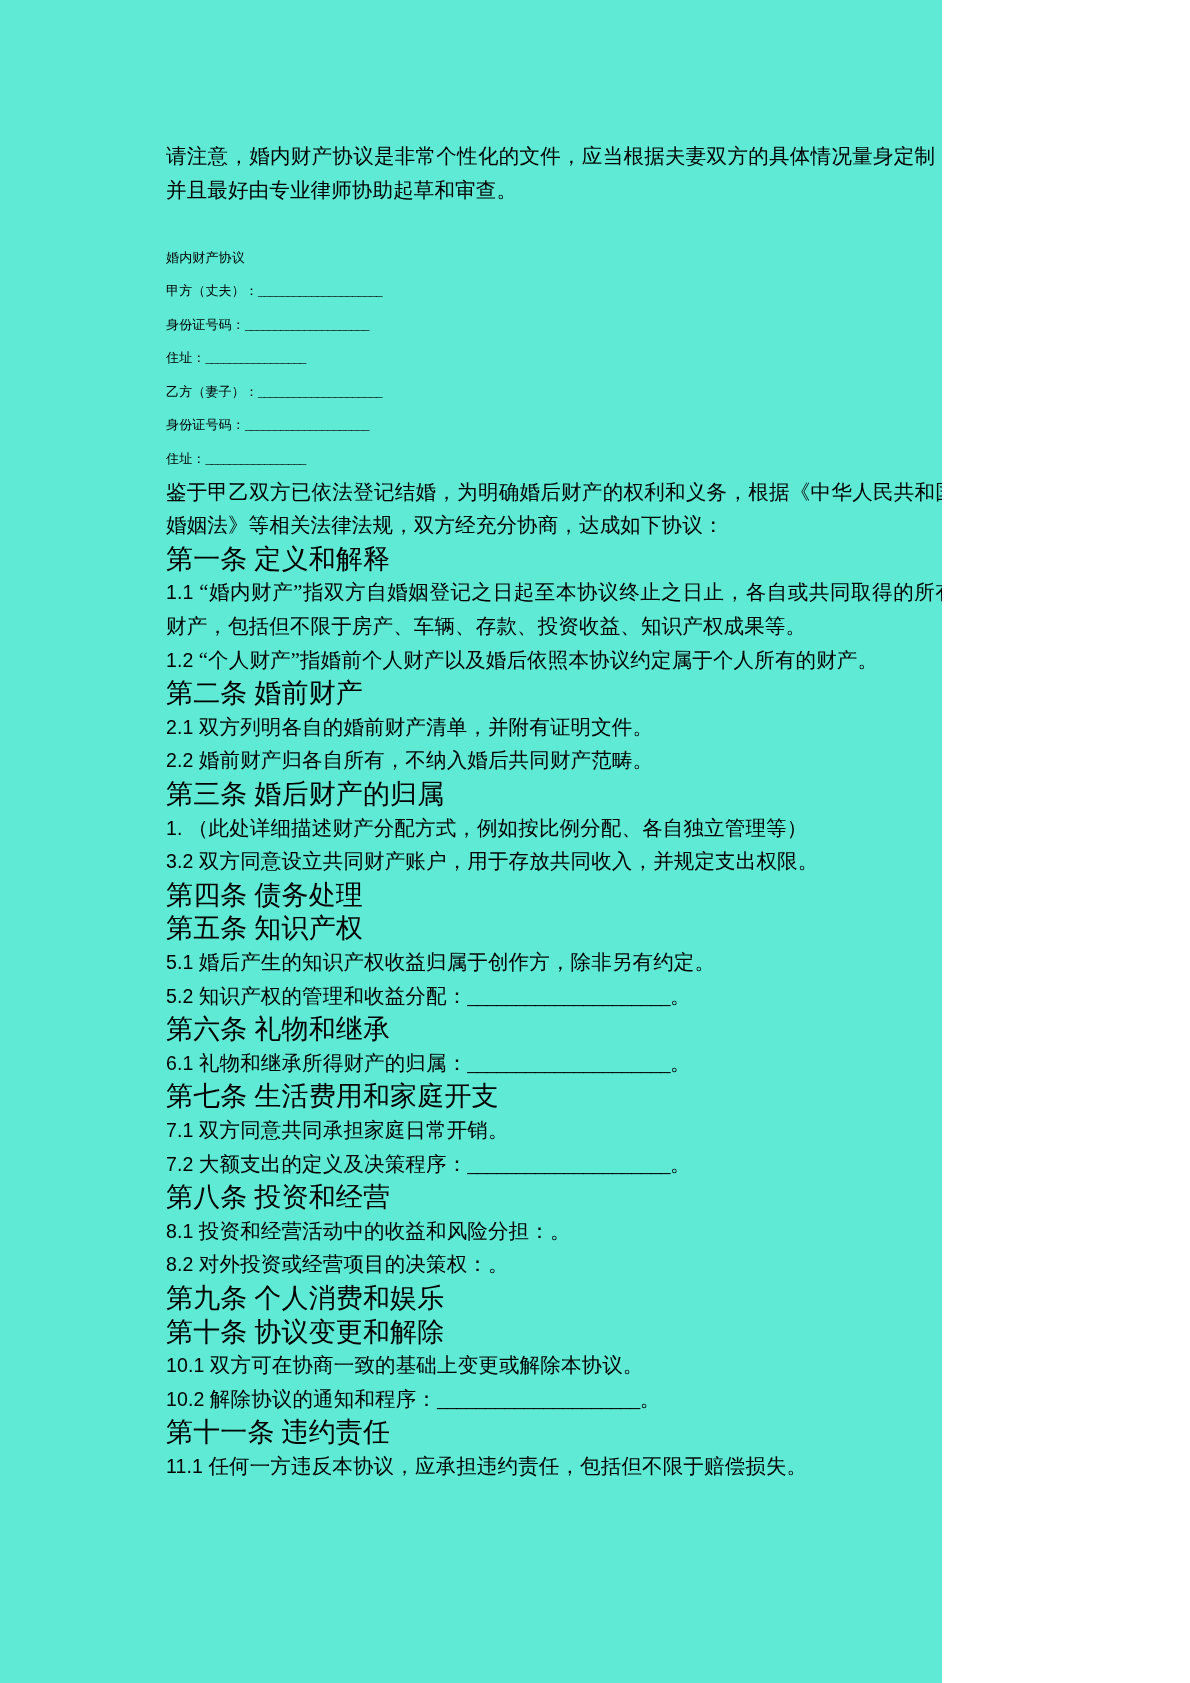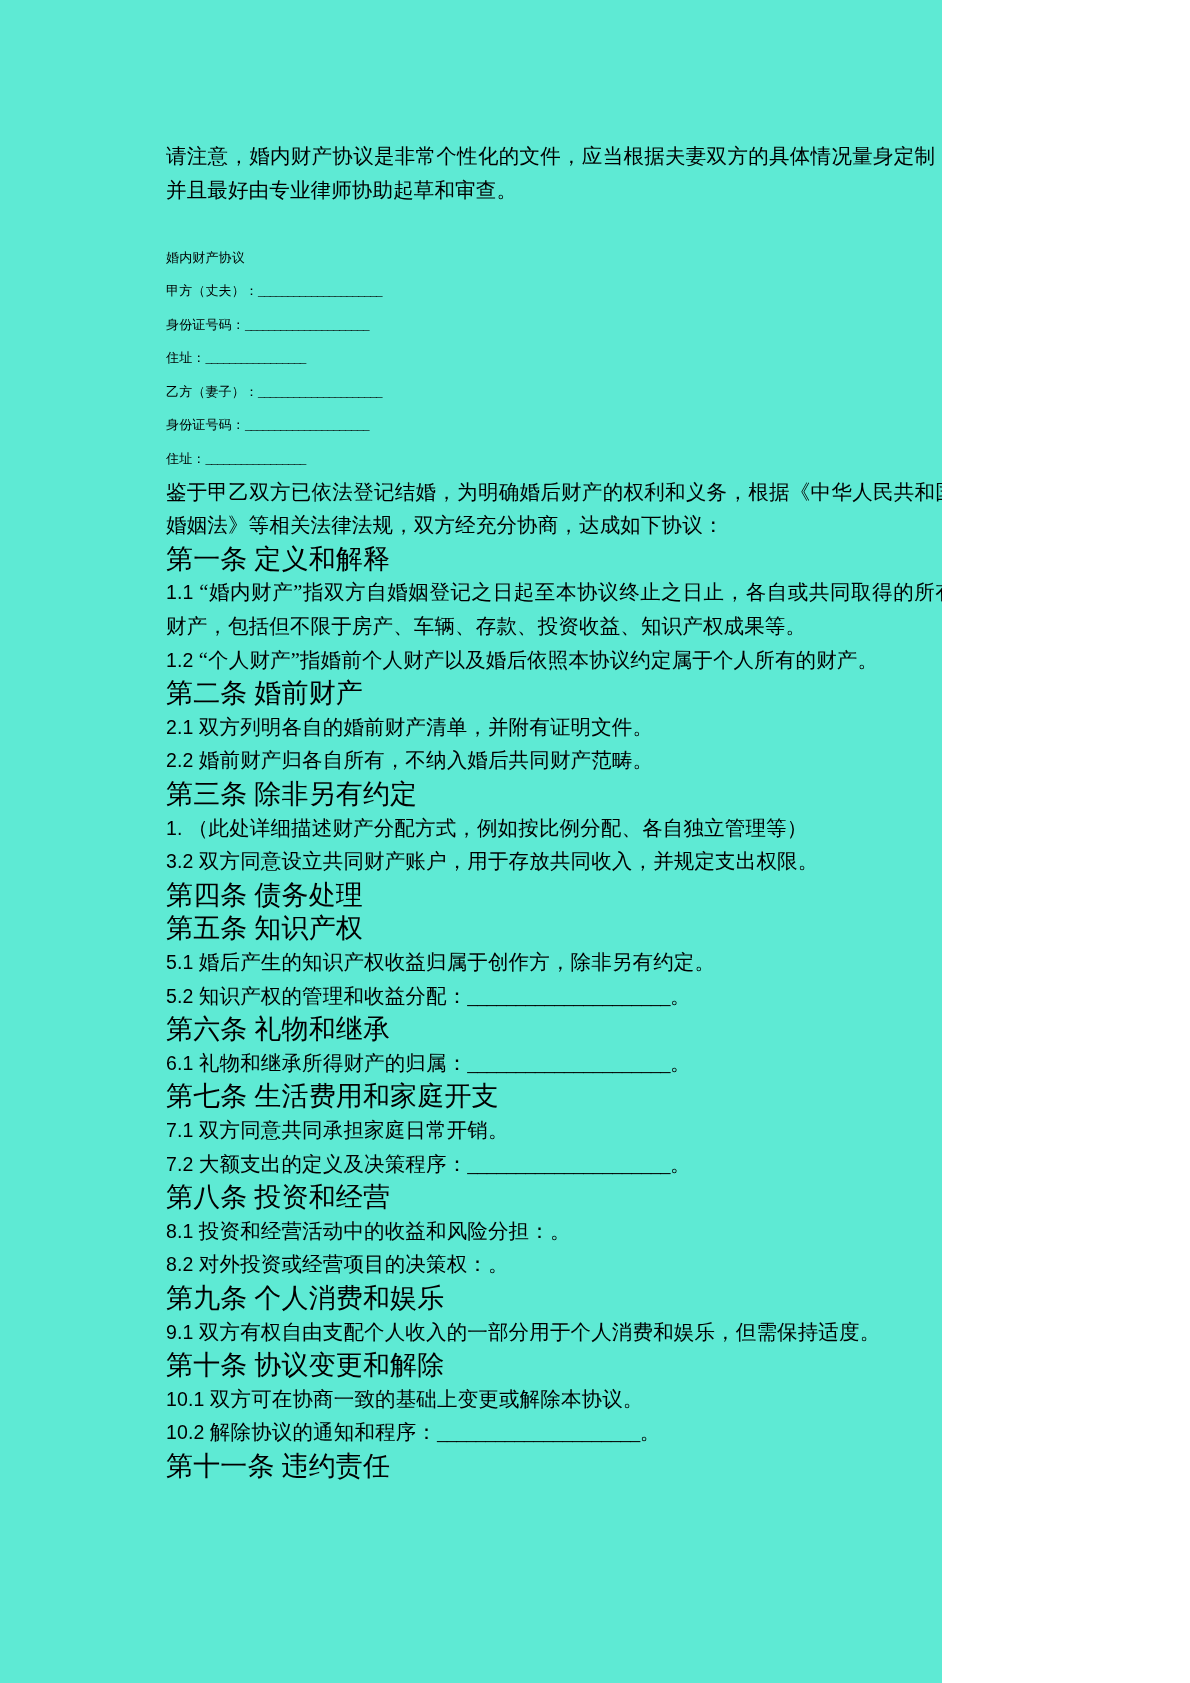--- a/index.html
+++ b/index.html
@@ -92,37 +92,37 @@
 
     <p class="para-wrap">鉴于甲乙双方已依法登记结婚，为明确婚后财产的权利和义务，根据《中华人民共和国婚姻法》等相关法律法规，双方经充分协商，达成如下协议：</p>
 
     <div class="body-block" id="clauses">
         <p class="line">第一条 定义和解释</p>
         <p class="para-wrap"><span class="num">1.1</span> <span>“婚内财产”指双方自婚姻登记之日起至本协议终止之日止，各自或共同取得的所有财产，包括但不限于房产、车辆、存款、投资收益、知识产权成果等。</span></p>
         <p class="para-wrap"><span class="num">1.2</span> <span>“个人财产”指婚前个人财产以及婚后依照本协议约定属于个人所有的财产。</span></p>
         <p class="line">第二条 婚前财产</p>
         <p class="para-wrap"><span class="num">2.1</span> <span>双方列明各自的婚前财产清单，并附有证明文件。</span></p>
         <p class="para-wrap"><span class="num">2.2</span> <span>婚前财产归各自所有，不纳入婚后共同财产范畴。</span></p>
-        <p class="line">第三条 除非另有约定</p>
+        <p class="line">第三条 婚后财产的归属</p>
         <p class="para-wrap"><span class="num">1.</span> <span>（此处详细描述财产分配方式，例如按比例分配、各自独立管理等）</span></p>
         <p class="para-wrap"><span class="num">3.2</span> <span>双方同意设立共同财产账户，用于存放共同收入，并规定支出权限。</span></p>
         <p class="line">第四条 债务处理</p>
         <p class="line">第五条 知识产权</p>
         <p class="para-wrap"><span class="num">5.1</span> <span>婚后产生的知识产权收益归属于创作方，除非另有约定。</span></p>
         <p class="para-wrap"><span class="num">5.2</span> <span>知识产权的管理和收益分配：</span><span class="blank">_____________________</span><span>。</span></p>
         <p class="line">第六条 礼物和继承</p>
         <p class="para-wrap"><span class="num">6.1</span> <span>礼物和继承所得财产的归属：</span><span class="blank">_____________________</span><span>。</span></p>
         <p class="line">第七条 生活费用和家庭开支</p>
         <p class="para-wrap"><span class="num">7.1</span> <span>双方同意共同承担家庭日常开销。</span></p>
         <p class="para-wrap"><span class="num">7.2</span> <span>大额支出的定义及决策程序：</span><span class="blank">_____________________</span><span>。</span></p>
         <p class="line">第八条 投资和经营</p>
         <p class="para-wrap"><span class="num">8.1</span> <span>投资和经营活动中的收益和风险分担：。</span></p>
         <p class="para-wrap"><span class="num">8.2</span> <span>对外投资或经营项目的决策权：。</span></p>
         <p class="line">第九条 个人消费和娱乐</p>
-        <p class="para-wrap"><span class="num">9.1</span> <span>双方有权自由支配个人收入的一部分用于个人消费和娱乐，但需保持适度。</span></p>
         <p class="line">第十条 协议变更和解除</p>
         <p class="para-wrap"><span class="num">10.1</span> <span>双方可在协商一致的基础上变更或解除本协议。</span></p>
         <p class="para-wrap"><span class="num">10.2</span> <span>解除协议的通知和程序：</span><span class="blank">_____________________</span><span>。</span></p>
         <p class="line">第十一条 违约责任</p>
+        <p class="para-wrap"><span class="num">11.1</span> <span>任何一方违反本协议，应承担违约责任，包括但不限于赔偿损失。</span></p>
       </div>
 
   </div>
 </div>
 
 </body></html>

